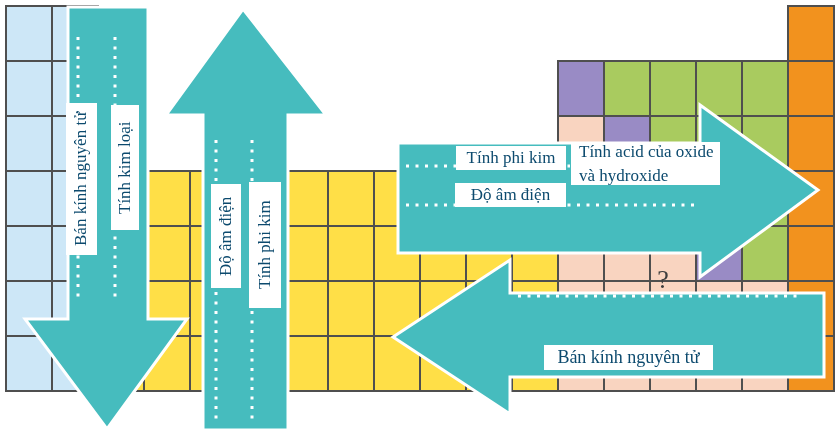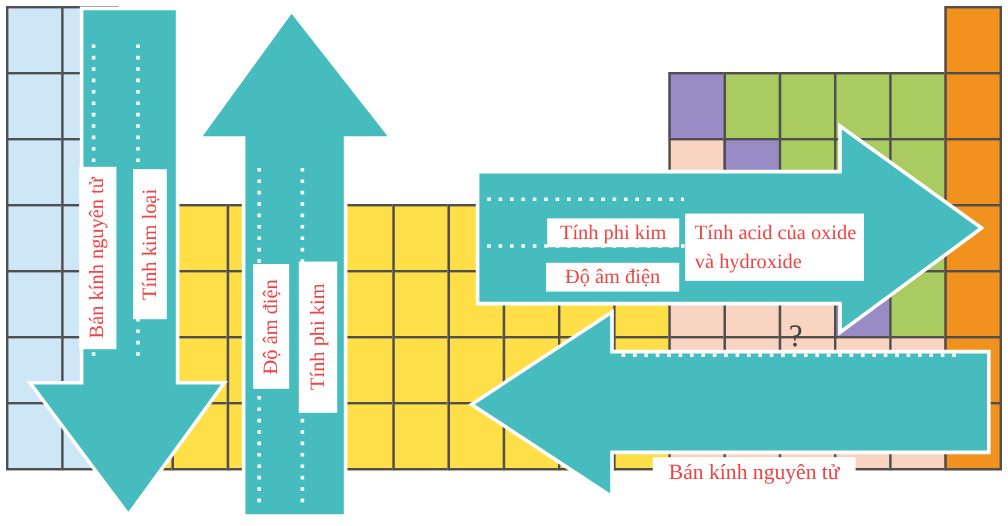--- a/index.html
+++ b/index.html
@@ -4,23 +4,23 @@
 <style>
   html,body{margin:0;padding:0;background:#fff;}
   #stage{
     position:relative;width:840px;height:438px;background:#fff;overflow:hidden;
     font-family:"Liberation Serif","DejaVu Serif",serif;
   }
   #grid{position:absolute;inset:0;z-index:1;}
   .cell{position:absolute;width:48px;height:57px;border:2px solid #4F4F4F;box-sizing:border-box;}
   #arrow-layer{position:absolute;left:0;top:0;z-index:2;}
   .label-box{
-    position:absolute;z-index:3;background:#ffffff;color:#ef4444;
+    position:absolute;z-index:3;background:#ffffff;color:#0c4a6e;
     display:flex;align-items:center;justify-content:center;
-    font-size:17px;white-space:nowrap;line-height:1.1;margin-top:36px;
+    font-size:17px;white-space:nowrap;line-height:1.1;
   }
   .vbox{writing-mode:vertical-rl;transform:rotate(180deg);}
   .acid-box{white-space:normal;justify-content:flex-start;text-align:left;
     padding-left:8px;box-sizing:border-box;line-height:1.4;}
   .big{font-size:18px;}
   #qmark{
     position:absolute;z-index:3;background:transparent;color:#3d3d3d;
     font-size:26px;display:flex;align-items:center;justify-content:center;
   }
 </style>
@@ -145,19 +145,19 @@
   </svg>
 
   <div class="label-box vbox" style="left:66px;top:103px;width:31px;height:152px;">Bán kính nguyên tử</div>
   <div class="label-box vbox" style="left:111px;top:105px;width:28px;height:125px;">Tính kim loại</div>
 
   <div class="label-box vbox" style="left:211px;top:184px;width:30px;height:104px;">Độ âm điện</div>
   <div class="label-box vbox" style="left:249px;top:182px;width:32px;height:126px;">Tính phi kim</div>
 
   <div class="label-box" style="left:456px;top:146px;width:110px;height:24px;">Tính phi kim</div>
   <div class="label-box" style="left:455px;top:183px;width:111px;height:24px;">Độ âm điện</div>
-  <div class="label-box acid-box" style="left:571px;top:142px;width:149px;height:56px;">Tính acid của oxide và hydroxide</div>
+  <div class="label-box acid-box" style="left:571px;top:142px;width:149px;height:43px;">Tính acid của oxide và hydroxide</div>
 
   <div class="label-box big" style="left:544px;top:345px;width:169px;height:25px;">Bán kính nguyên tử</div>
 
   <div id="qmark" style="left:650px;top:264px;width:26px;height:32px;">?</div>
 
 </div>
 
 </body></html>

